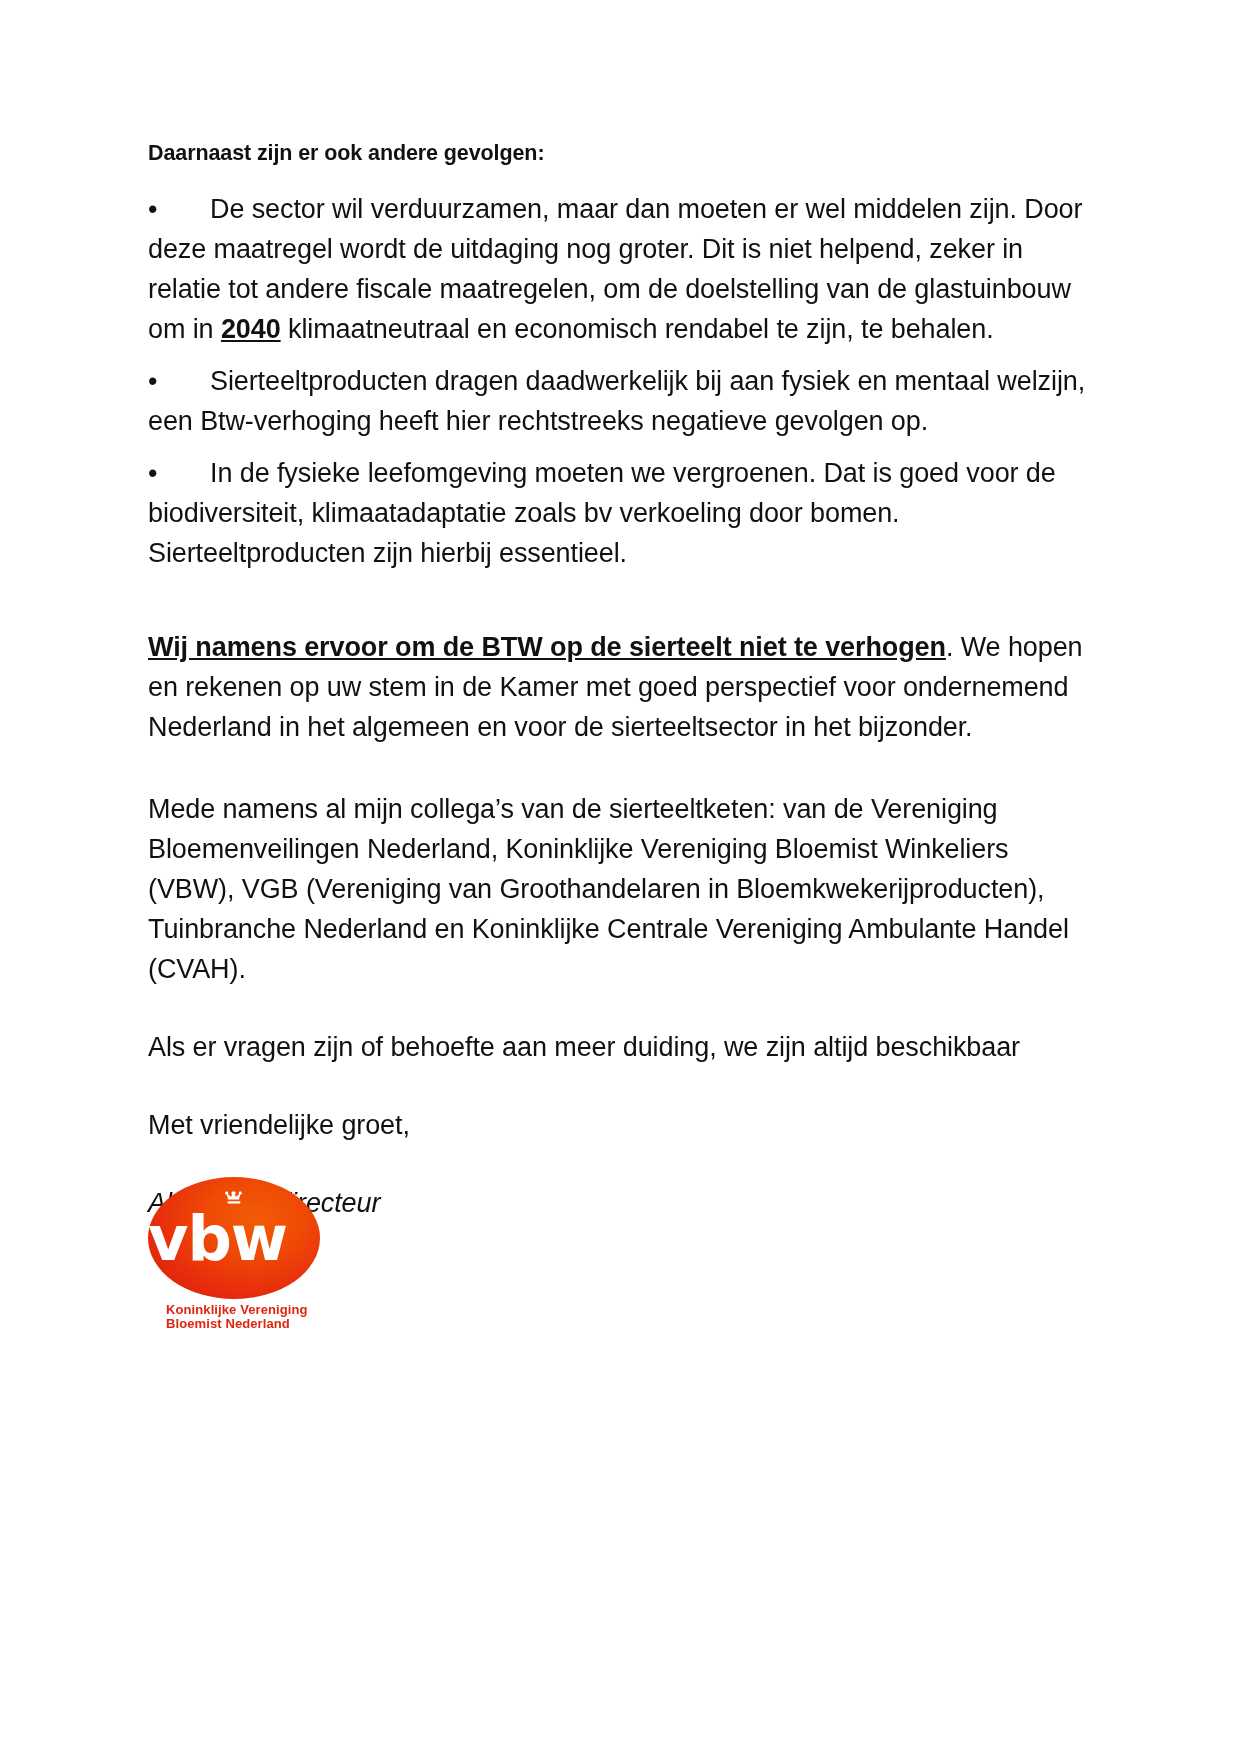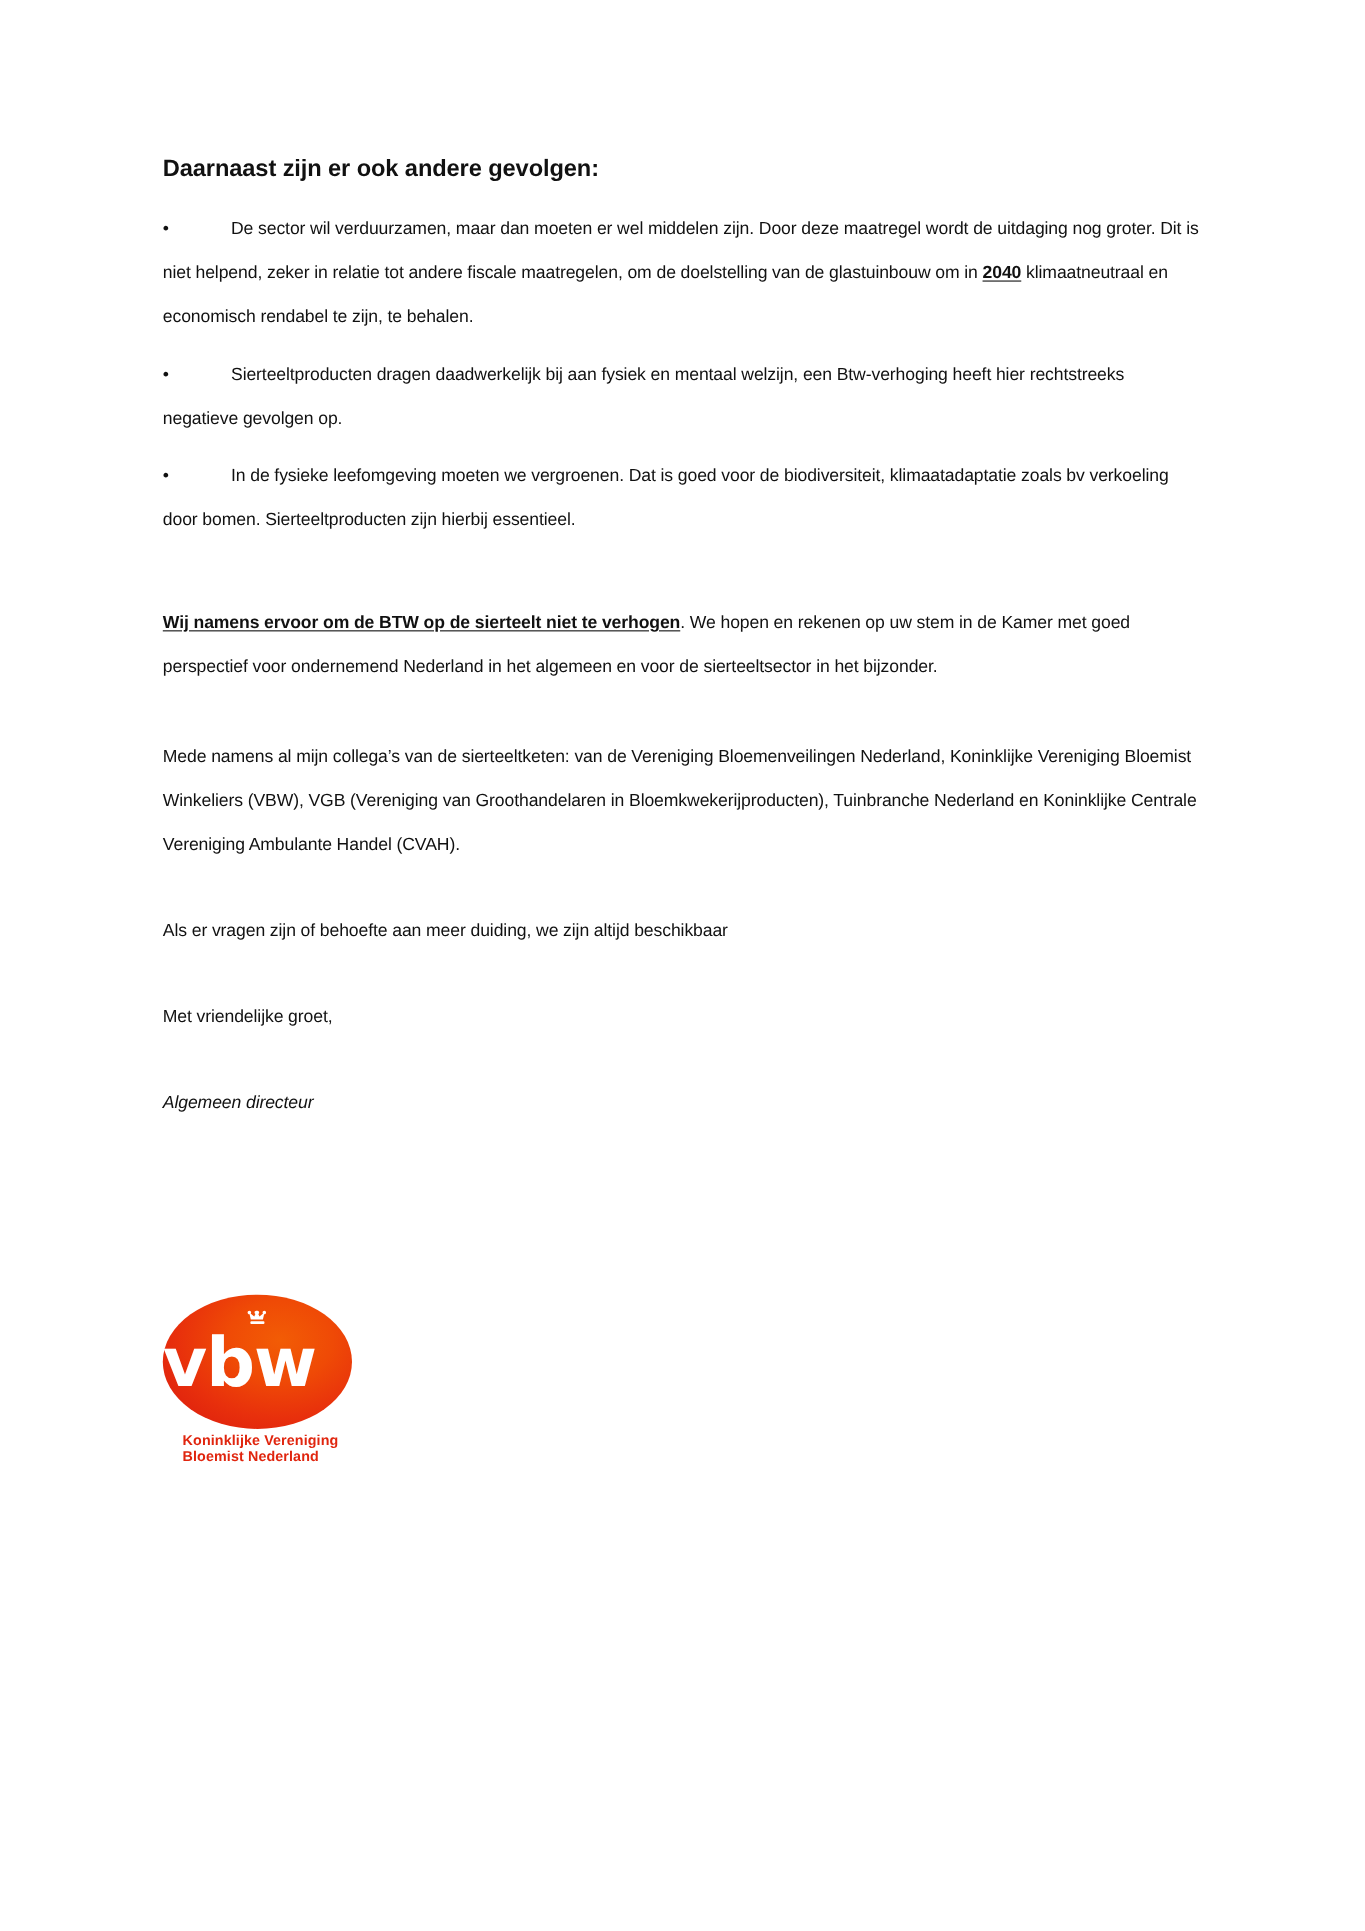--- a/index.html
+++ b/index.html
@@ -24,21 +24,21 @@
     overflow: hidden;
   }
   .content {
     position: absolute;
     left: 148px;
     top: 133px;
     width: 944px;
   }
   p {
     margin: 0 0 0 0;
-    font-size: 16px;
+    font-size: 27px;
     line-height: 40px;
     letter-spacing: -0.1px;
     color: #111111;
   }
   .heading {
     font-weight: bold;
     font-size: 21.5px;
     line-height: 40px;
     margin-bottom: 16px;
     letter-spacing: -0.1px;

